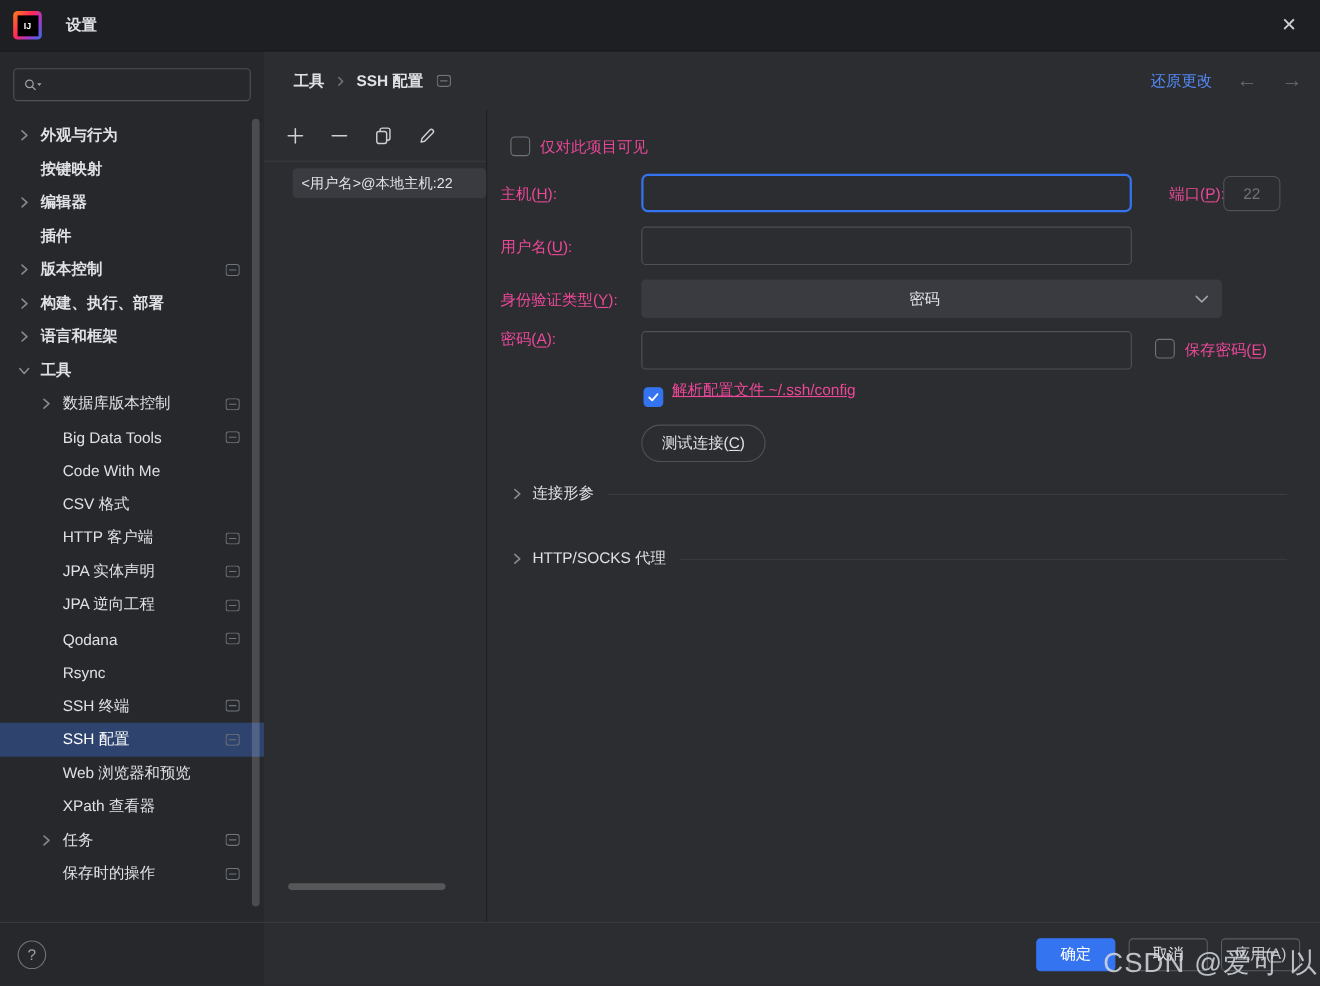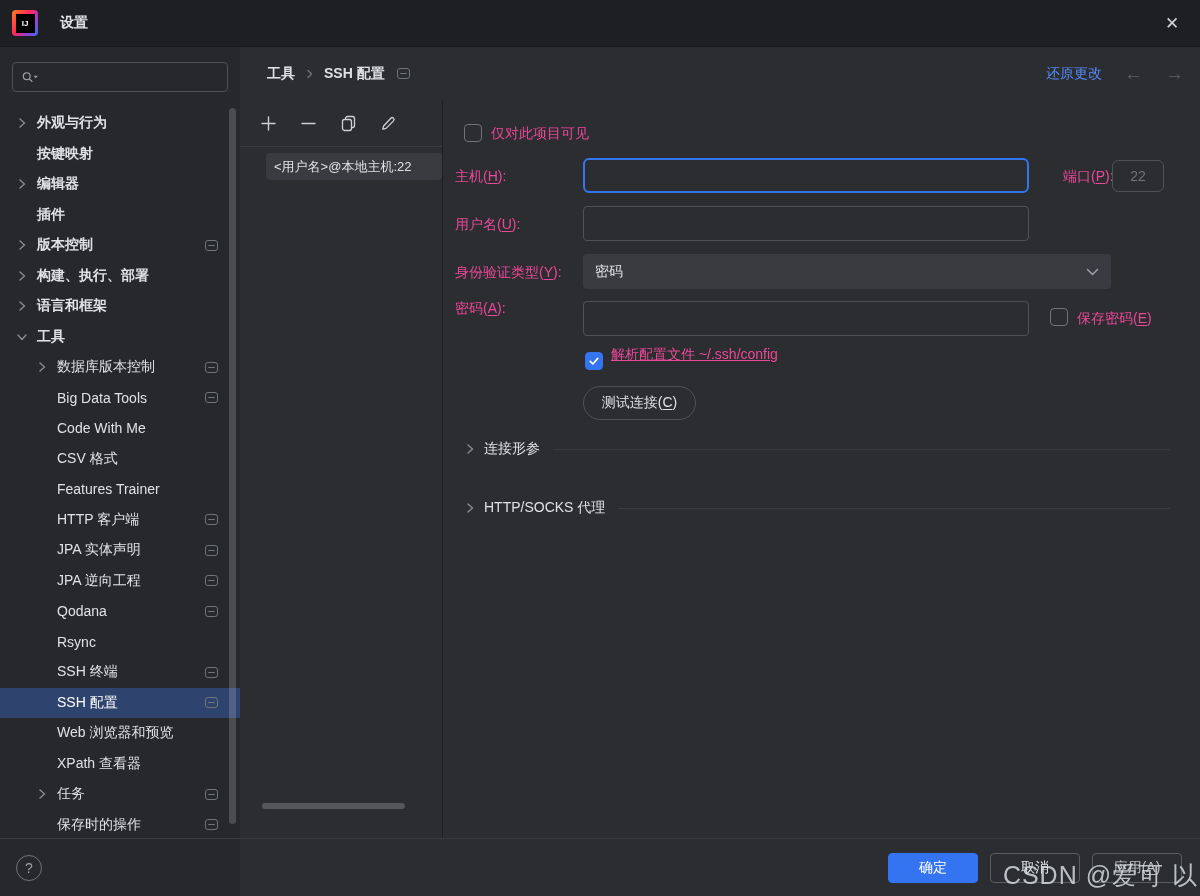--- a/index.html
+++ b/index.html
@@ -80,21 +80,21 @@
   .btn { border:1px solid #4e5157; border-radius:17px; background:transparent; color:#dfe1e5;
     font:14px "Liberation Sans",sans-serif; cursor:pointer; }
   .section-row { position:absolute; left:22px; right:30px; height:22px; display:flex; align-items:center; cursor:pointer; }
   .section-row .arrow { color:#87898d; display:flex; align-items:center; }
   .section-row .sec-lbl { margin-left:9px; color:#dfe1e5; white-space:nowrap; }
   .section-row .sec-line { flex:1; border-top:1px solid #393b40; margin-left:13px; }
   
   .footer { position:absolute; left:240px; top:838px; width:960px; height:58px;
     background:#2b2d30; border-top:1px solid #393b40; display:flex; align-items:center;
     justify-content:flex-end; gap:12px; padding-right:18px; }
-  .fbtn { width:90px; height:30px; border-radius:4px; font:14px "Liberation Sans",sans-serif; cursor:pointer; }
+  .fbtn { width:72px; height:30px; border-radius:4px; font:14px "Liberation Sans",sans-serif; cursor:pointer; }
   .fbtn.primary { background:#3574f0; border:1px solid #3574f0; color:#ffffff; }
   .fbtn.secondary { background:transparent; border:1px solid #5a5d63; color:#dfe1e5; }
   .fbtn.apply { color:#bfc1c7; }
   
   .watermark { position:absolute; right:2px; bottom:4px; font-size:25px; letter-spacing:1px;
     color:rgba(213,217,223,0.85); z-index:9; pointer-events:none; white-space:nowrap; }
 </style>
 </head>
 <body>
 
@@ -205,24 +205,20 @@
       <div class="side-item lvl1">
         <span class="arrow"></span>
         <span class="side-lbl">Code With Me</span>
       </div>
       <div class="side-item lvl1">
         <span class="arrow"></span>
         <span class="side-lbl">CSV 格式</span>
       </div>
       <div class="side-item lvl1">
         <span class="arrow"></span>
-        <span class="side-lbl">Features Trainer</span>
-      </div>
-      <div class="side-item lvl1">
-        <span class="arrow"></span>
         <span class="side-lbl">HTTP 客户端</span>
         <span class="side-badge">
           <svg width="13" height="11" viewBox="0 0 13 11" fill="none">
             <rect x="0.5" y="0.5" width="12" height="10" rx="2.5" stroke="currentColor"></rect>
             <line x1="3.2" y1="5.5" x2="9.8" y2="5.5" stroke="currentColor"></line>
           </svg>
         </span>
       </div>
       <div class="side-item lvl1">
         <span class="arrow"></span>
@@ -378,21 +374,21 @@
   <span class="flabel fp-abs" style="left:12px; top:68px;"><span>主机(</span><span class="mn">H</span><span>):</span></span>
   <input class="txt-input focused fp-abs" style="left: 140px; top: 58px; width: 446px;" value="">
 
   <span class="flabel fp-abs" style="left:620px; top:68px;"><span>端口(</span><span class="mn">P</span><span>):</span></span>
   <input class="txt-input port-input fp-abs" style="left: 669px; top: 60px;" value="22">
 
   <span class="flabel fp-abs" style="left:12px; top:116px;"><span>用户名(</span><span class="mn">U</span><span>):</span></span>
   <input class="txt-input fp-abs" style="left: 140px; top: 106px; width: 446px;" value="">
 
   <span class="flabel fp-abs" style="left:12px; top:164px;"><span>身份验证类型(</span><span class="mn">Y</span><span>):</span></span>
-  <div class="combo fp-abs" style="left:140px; top:154px; width:528px;">
+  <div class="combo fp-abs" style="left:140px; top:154px; width:528px;text-align:center;">
     <span class="combo-val">密码</span>
     <svg width="13" height="8" viewBox="0 0 13 8" fill="none">
         <path d="M1.5 1.5 L6.5 6.5 L11.5 1.5" stroke="#9da0a8" stroke-width="1.5" stroke-linecap="round" stroke-linejoin="round"></path>
       </svg>
   </div>
 
   <span class="flabel fp-abs" style="left:12px; top:200px;"><span>密码(</span><span class="mn">A</span><span>):</span></span>
   <input class="txt-input fp-abs" style="left: 140px; top: 201px; width: 446px;" type="password" value="">
 
   <span class="cb fp-abs" style="left:607px; top:208px;">

